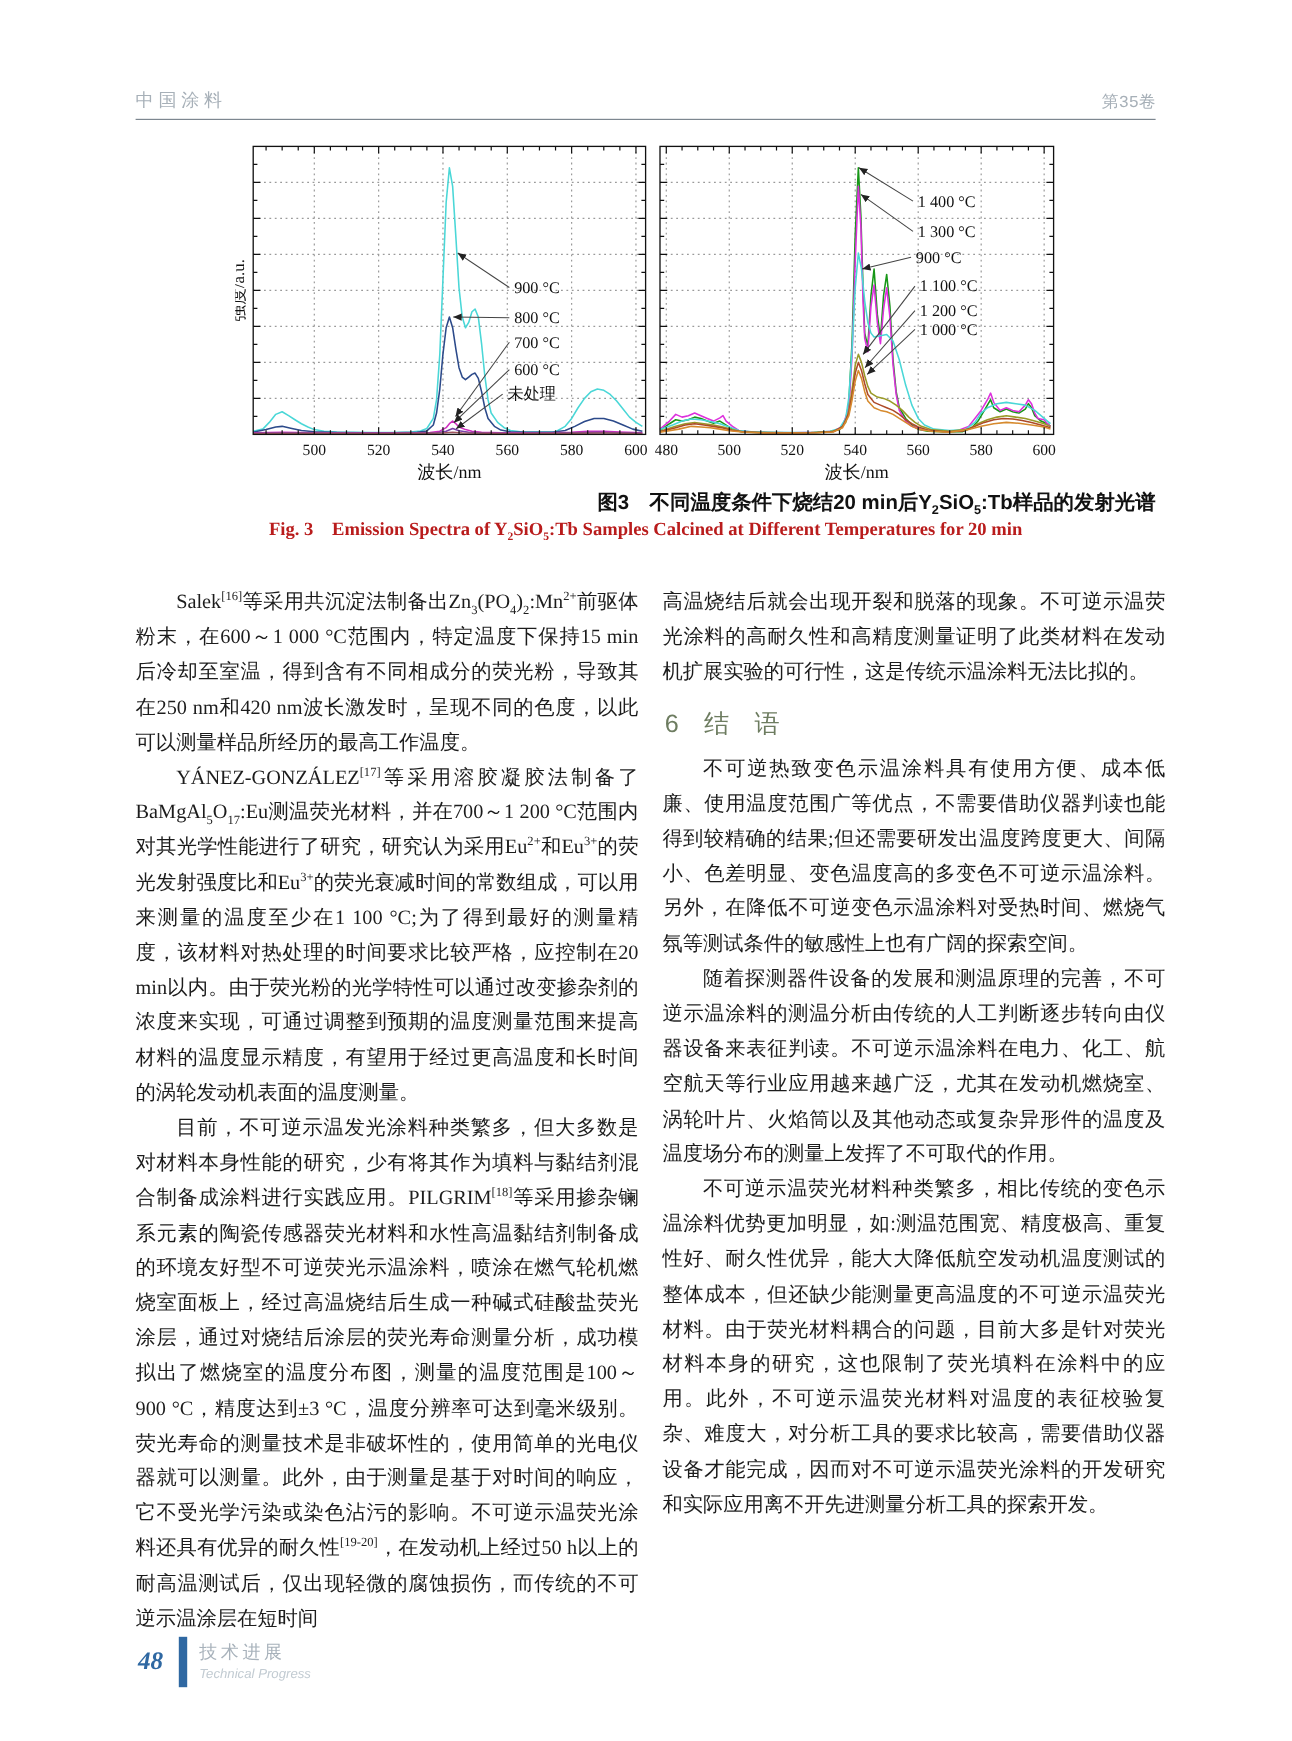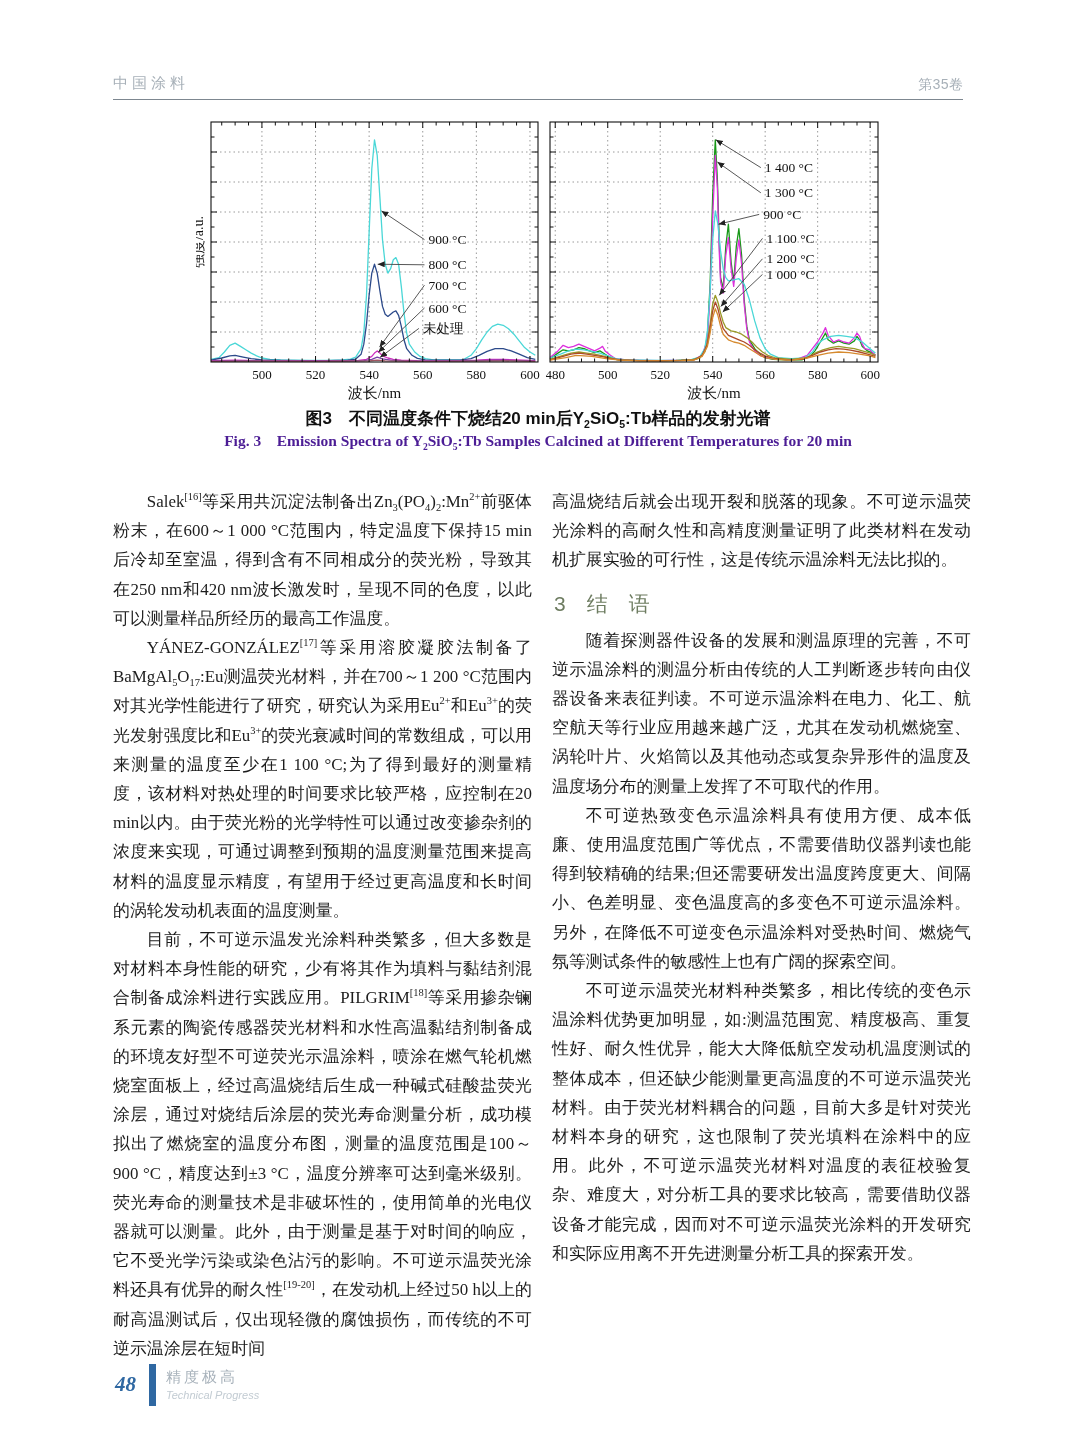--- a/index.html
+++ b/index.html
@@ -6,24 +6,24 @@
   .page{position:relative;width:1077px;height:1451px;background:#fff;overflow:hidden;
         font-family:"Liberation Serif","DejaVu Serif",serif;color:#1c1c1c;}
   .hdr-left{position:absolute;left:113px;top:74px;font-size:15px;letter-spacing:4px;color:#a7b0b8;
             font-family:"Liberation Sans","DejaVu Sans",sans-serif;}
   .hdr-right{position:absolute;right:114px;top:76px;font-size:14px;color:#a7b0b8;
             font-family:Liberation Mono, monospace;}
   .hdr-rule{position:absolute;left:113px;right:114px;top:99px;height:1px;background:#7d8790;}
   .chart{position:absolute;width:352px;height:288px;}
   .chart-left{left:196px;top:116px;}
   .chart-right{left:546px;top:116px;}
-  .cap-zh{position:absolute;left:113px;top:407px;width:850px;text-align:center;
+  .cap-zh{position:absolute;left:113px;top:407px;width:850px;text-align:right;
           font-family:"Liberation Sans","DejaVu Sans",sans-serif;font-weight:bold;font-size:17px;color:#111;}
   .cap-en{position:absolute;left:113px;top:431px;width:850px;text-align:center;
-          font-weight:bold;font-size:15.5px;color:#4c1d95;}
+          font-weight:bold;font-size:15.5px;color:#b91c1c;}
   .col{position:absolute;top:487px;width:419px;text-align:justify;font-size:16.9px;line-height:29.2px;}
   .col-left{left:113px;}
   .col-right{left:552px;}
   .para{margin:0;}
   .para.indent{text-indent:2em;}
   sup,sub{font-size:0.62em;line-height:0;}
   h3.sec{margin:18px 0 12px 2px;font-family:"Liberation Sans","DejaVu Sans",sans-serif;
          font-weight:500;font-size:21px;color:#6d7c60;line-height:1;}
   .footer{position:absolute;left:113px;top:1364px;width:300px;height:46px;}
   .pgnum{position:absolute;left:2px;top:8px;font-style:italic;font-weight:bold;font-size:21px;color:#2f68a2;}
@@ -297,25 +297,25 @@
   <div class="cap-en">Fig. 3　Emission Spectra of Y<sub>2</sub>SiO<sub>5</sub>:Tb Samples Calcined at Different Temperatures for 20 min</div>
 
   <div class="col col-left">
     <p class="para indent">Salek<sup>[16]</sup>等采用共沉淀法制备出Zn<sub>3</sub>(PO<sub>4</sub>)<sub>2</sub>:Mn<sup>2+</sup>前驱体粉末，在600～1 000 °C范围内，特定温度下保持15 min后冷却至室温，得到含有不同相成分的荧光粉，导致其在250 nm和420 nm波长激发时，呈现不同的色度，以此可以测量样品所经历的最高工作温度。</p>
     <p class="para indent">YÁNEZ-GONZÁLEZ<sup>[17]</sup>等采用溶胶凝胶法制备了BaMgAl<sub>5</sub>O<sub>17</sub>:Eu测温荧光材料，并在700～1 200 °C范围内对其光学性能进行了研究，研究认为采用Eu<sup>2+</sup>和Eu<sup>3+</sup>的荧光发射强度比和Eu<sup>3+</sup>的荧光衰减时间的常数组成，可以用来测量的温度至少在1 100 °C;为了得到最好的测量精度，该材料对热处理的时间要求比较严格，应控制在20 min以内。由于荧光粉的光学特性可以通过改变掺杂剂的浓度来实现，可通过调整到预期的温度测量范围来提高材料的温度显示精度，有望用于经过更高温度和长时间的涡轮发动机表面的温度测量。</p>
     <p class="para indent">目前，不可逆示温发光涂料种类繁多，但大多数是对材料本身性能的研究，少有将其作为填料与黏结剂混合制备成涂料进行实践应用。PILGRIM<sup>[18]</sup>等采用掺杂镧系元素的陶瓷传感器荧光材料和水性高温黏结剂制备成的环境友好型不可逆荧光示温涂料，喷涂在燃气轮机燃烧室面板上，经过高温烧结后生成一种碱式硅酸盐荧光涂层，通过对烧结后涂层的荧光寿命测量分析，成功模拟出了燃烧室的温度分布图，测量的温度范围是100～900 °C，精度达到±3 °C，温度分辨率可达到毫米级别。荧光寿命的测量技术是非破坏性的，使用简单的光电仪器就可以测量。此外，由于测量是基于对时间的响应，它不受光学污染或染色沾污的影响。不可逆示温荧光涂料还具有优异的耐久性<sup>[19-20]</sup>，在发动机上经过50 h以上的耐高温测试后，仅出现轻微的腐蚀损伤，而传统的不可逆示温涂层在短时间</p>
   </div>
 
   <div class="col col-right">
     <p class="para">高温烧结后就会出现开裂和脱落的现象。不可逆示温荧光涂料的高耐久性和高精度测量证明了此类材料在发动机扩展实验的可行性，这是传统示温涂料无法比拟的。</p>
-    <h3 class="sec">3　结　语</h3>
+    <h3 class="sec">6　结　语</h3>
+    <p class="para indent">不可逆热致变色示温涂料具有使用方便、成本低廉、使用温度范围广等优点，不需要借助仪器判读也能得到较精确的结果;但还需要研发出温度跨度更大、间隔小、色差明显、变色温度高的多变色不可逆示温涂料。另外，在降低不可逆变色示温涂料对受热时间、燃烧气氛等测试条件的敏感性上也有广阔的探索空间。</p>
     <p class="para indent">随着探测器件设备的发展和测温原理的完善，不可逆示温涂料的测温分析由传统的人工判断逐步转向由仪器设备来表征判读。不可逆示温涂料在电力、化工、航空航天等行业应用越来越广泛，尤其在发动机燃烧室、涡轮叶片、火焰筒以及其他动态或复杂异形件的温度及温度场分布的测量上发挥了不可取代的作用。</p>
-    <p class="para indent">不可逆热致变色示温涂料具有使用方便、成本低廉、使用温度范围广等优点，不需要借助仪器判读也能得到较精确的结果;但还需要研发出温度跨度更大、间隔小、色差明显、变色温度高的多变色不可逆示温涂料。另外，在降低不可逆变色示温涂料对受热时间、燃烧气氛等测试条件的敏感性上也有广阔的探索空间。</p>
     <p class="para indent">不可逆示温荧光材料种类繁多，相比传统的变色示温涂料优势更加明显，如:测温范围宽、精度极高、重复性好、耐久性优异，能大大降低航空发动机温度测试的整体成本，但还缺少能测量更高温度的不可逆示温荧光材料。由于荧光材料耦合的问题，目前大多是针对荧光材料本身的研究，这也限制了荧光填料在涂料中的应用。此外，不可逆示温荧光材料对温度的表征校验复杂、难度大，对分析工具的要求比较高，需要借助仪器设备才能完成，因而对不可逆示温荧光涂料的开发研究和实际应用离不开先进测量分析工具的探索开发。</p>
   </div>
 
   <div class="footer">
     <span class="pgnum">48</span>
     <span class="fbar"></span>
-    <span class="fzh">精度极高</span>
+    <span class="fzh">技术进展</span>
     <span class="fen">Technical Progress</span>
   </div>
 </div>
 
 </body></html>

